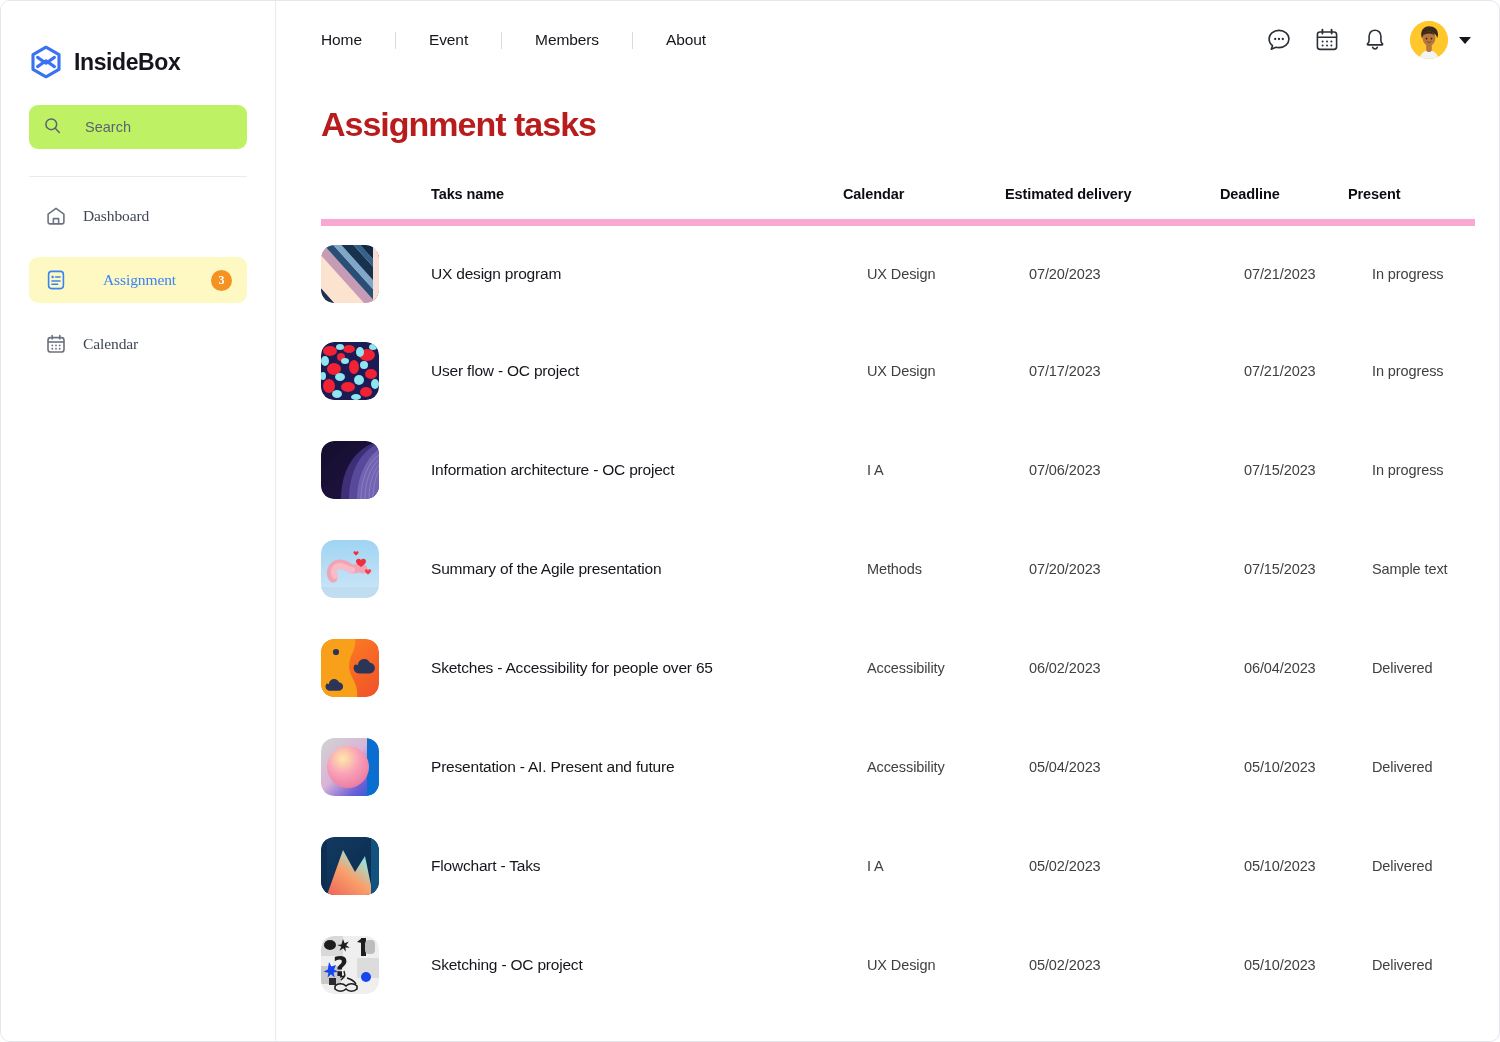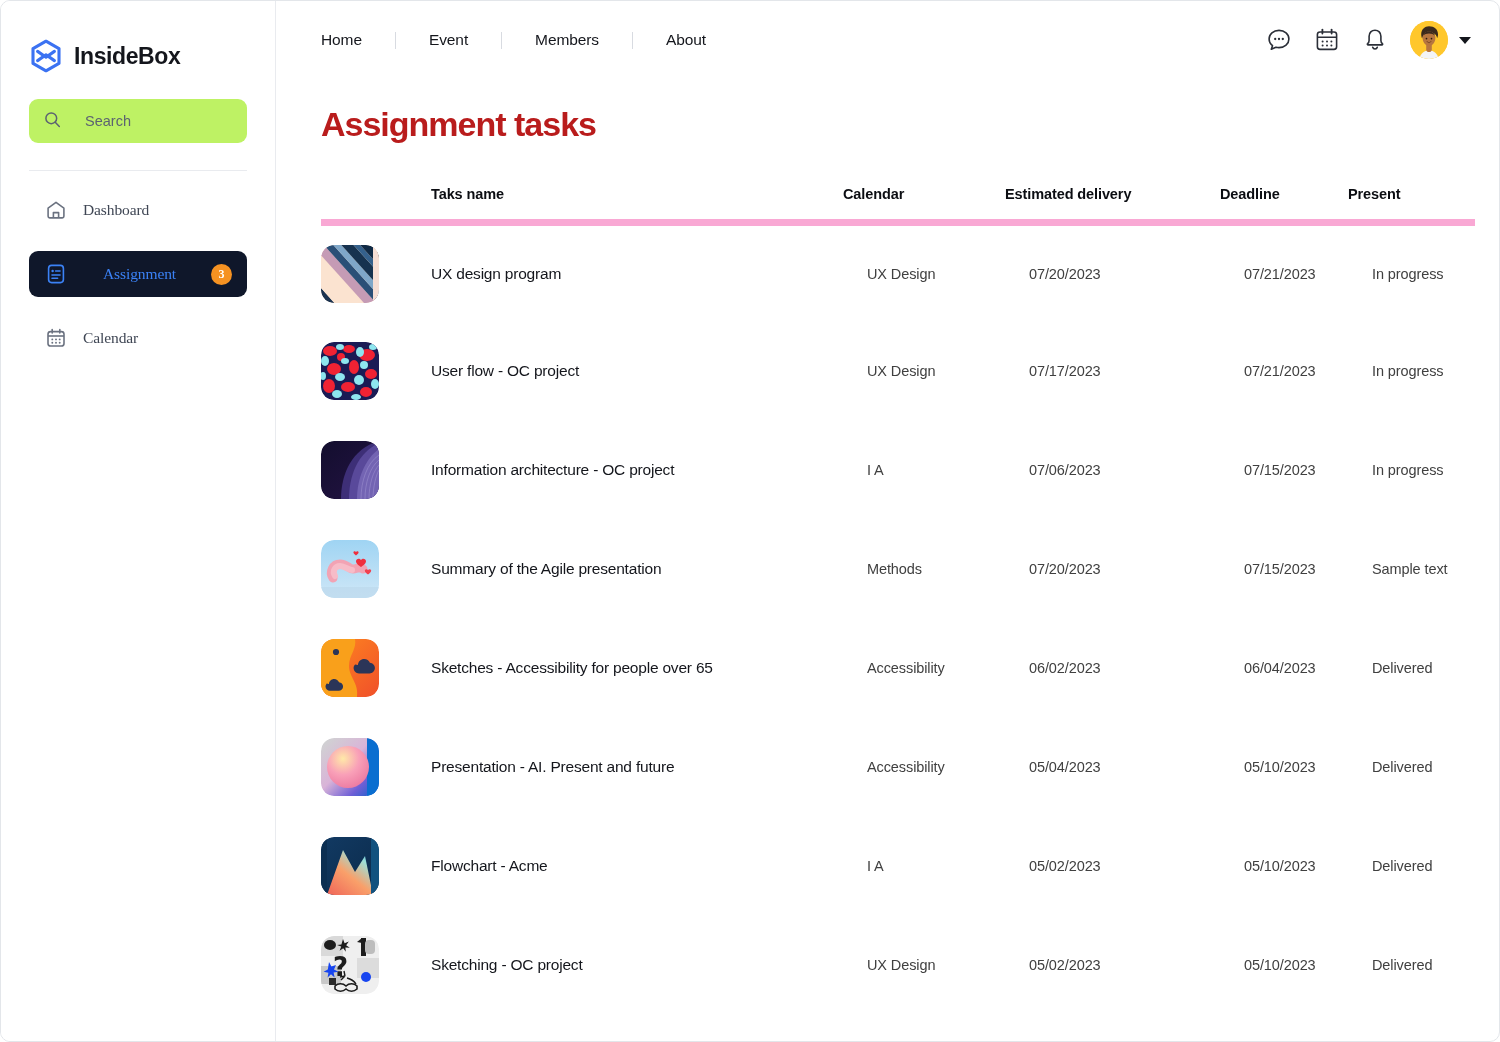--- a/index.html
+++ b/index.html
@@ -23,21 +23,21 @@
     display: flex;
   }
 
   
   #sidebar {
     width: 275px;
     flex: 0 0 275px;
     height: 100%;
     background: #ffffff;
     border-right: 1px solid #e9ebef;
-    padding: 0 28px;
+    padding: 6px 28px;
     position: relative;
   }
 
   .brand {
     display: flex;
     align-items: center;
     gap: 11px;
     padding-top: 38px;
     padding-bottom: 0;
   }
@@ -83,21 +83,21 @@
     height: 46px;
     display: flex;
     align-items: center;
     gap: 16px;
     padding: 0 16px;
     border-radius: 9px;
     margin-bottom: 18px;
     cursor: pointer;
     position: relative;
   }
-  .nav-item.active { background: #0f172a; gap: 36px; }
+  .nav-item.active { background: #fef9c3; gap: 36px; }
   .nav-icon { width: 22px; height: 22px; flex: 0 0 22px; display:block; }
   .nav-label {
     font-size: 15.5px;
     color: #3f4654;
     letter-spacing: -0.1px;
   }
   .nav-item.active .nav-label { color: #3b82f6; }
 
   .nav-badge {
     position: absolute;
@@ -682,21 +682,21 @@
                   <g clip-path="url(#c7)">
                     <rect width="58" height="58" fill="url(#g7a)"></rect>
                     <path d="M6 58 22 13l12 22 10-16 8 39z" fill="url(#g7b)"></path>
                     <rect width="6" height="58" fill="#0c2f52"></rect>
                     <rect x="50" width="8" height="58" fill="#12527f"></rect>
                   </g>
                 </svg>
               </span>
             </td>
             <td>
-              <span class="task-name">Flowchart - Acme</span>
+              <span class="task-name">Flowchart - Taks</span>
             </td>
             <td>
               <span class="cell-muted">I A</span>
             </td>
             <td>
               <span class="cell-muted">05/02/2023</span>
             </td>
             <td>
               <span class="cell-muted">05/10/2023</span>
             </td>

